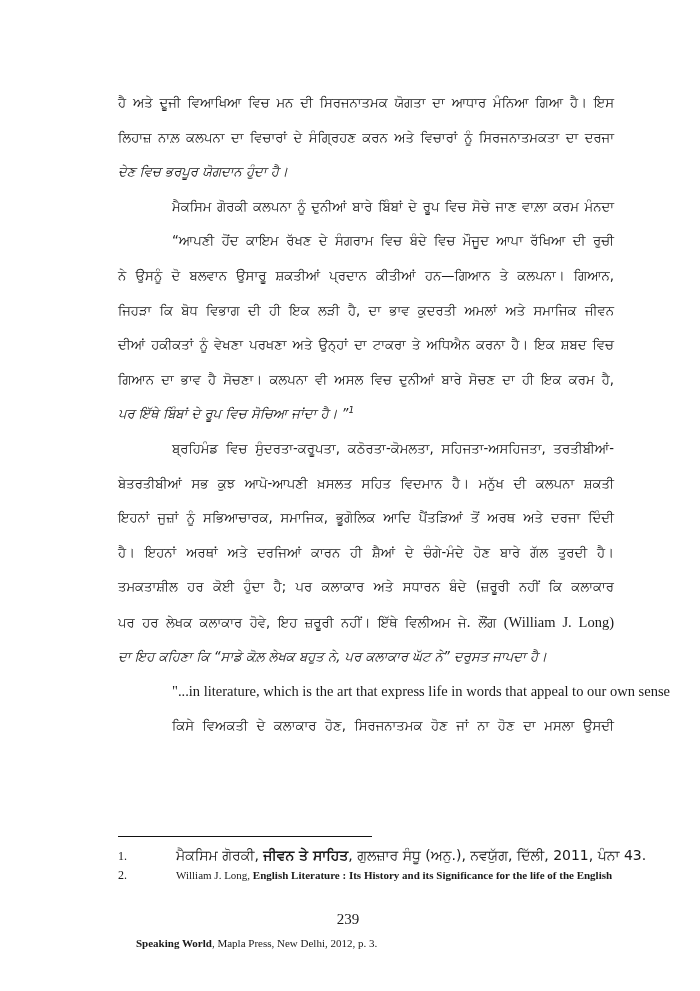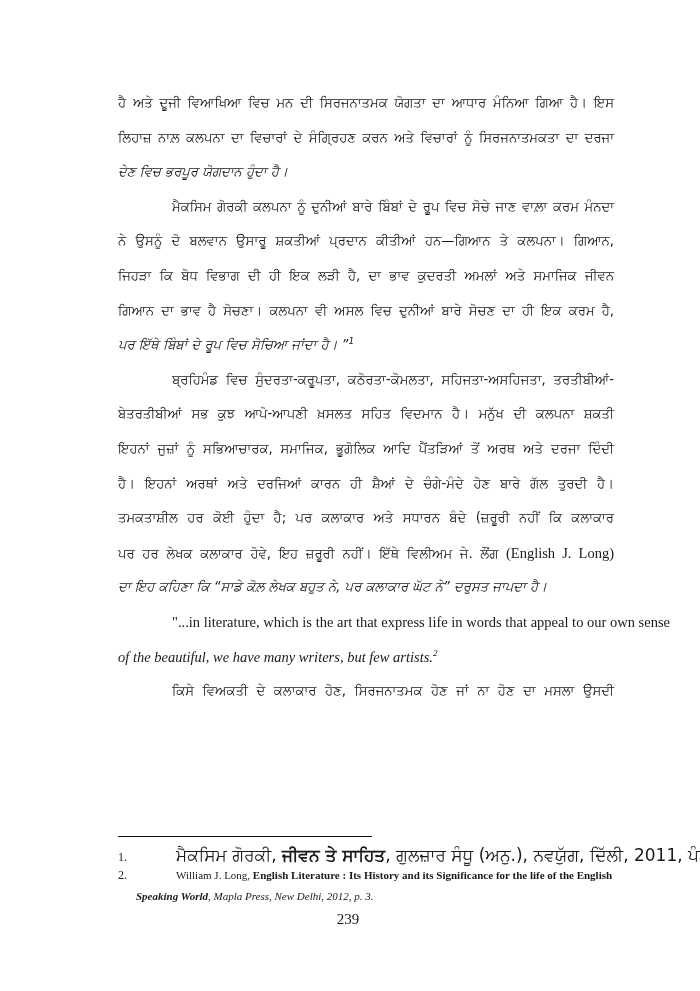--- a/index.html
+++ b/index.html
@@ -10,51 +10,52 @@
     font-family:"DejaVu Sans", sans-serif; font-size:13.2px; line-height:34.6px;
   }
   .line { display:block; white-space:nowrap; height:34.6px; text-align:justify; text-align-last:justify; }
   .line.last { text-align-last:left;font-style:italic; }
   .line.indent { padding-left:54px; }
   .eng { font-family:"Liberation Serif", serif; font-size:14.5px; }
   .sup { font-size:9px; vertical-align:super; line-height:0; }
   .rule { position:absolute; left:118px; top:836px; width:254px; height:0; border-top:1.4px solid #111; }
   .fn { position:absolute; left:118px; font-size:11.5px; line-height:18px; white-space:nowrap; }
   .fn .num { display:inline-block; width:58px; font-family:"Liberation Serif", serif; font-size:12px; }
-  .fn .pa { font-family:"DejaVu Sans", sans-serif; font-size:17px; }
+  .fn .pa { font-family:"DejaVu Sans", sans-serif; font-size:14px; }
   .fn .en { font-family:"Liberation Serif", serif; font-size:11px;text-align:center; }
   .fn b { font-weight:bold; }
   .fn1 { top:846px; }
   .fn2 { top:866px; width:496px; }
-  .fn2b { top:887px; left:136px;font-style:italic; }
+  .fn2b { top:934px; left:136px; }
   .pagenum { position:absolute; left:0; width:696px; top:911px; text-align:center;
     font-family:"Liberation Serif", serif; font-size:15px; }
 </style>
 </head>
 <body>
 
 <div class="page">
   <div class="body-text">
     <span class="line">ਹੈ ਅਤੇ ਦੂਜੀ ਵਿਆਖਿਆ ਵਿਚ ਮਨ ਦੀ ਸਿਰਜਨਾਤਮਕ ਯੋਗਤਾ ਦਾ ਆਧਾਰ ਮੰਨਿਆ ਗਿਆ ਹੈ। ਇਸ</span>
     <span class="line">ਲਿਹਾਜ਼ ਨਾਲ਼ ਕਲਪਨਾ ਦਾ ਵਿਚਾਰਾਂ ਦੇ ਸੰਗ੍ਰਿਹਣ ਕਰਨ ਅਤੇ ਵਿਚਾਰਾਂ ਨੂੰ ਸਿਰਜਨਾਤਮਕਤਾ ਦਾ ਦਰਜਾ</span>
     <span class="line last">ਦੇਣ ਵਿਚ ਭਰਪੂਰ ਯੋਗਦਾਨ ਹੁੰਦਾ ਹੈ।</span>
     <span class="line indent">ਮੈਕਸਿਮ ਗੋਰਕੀ ਕਲਪਨਾ ਨੂੰ ਦੁਨੀਆਂ ਬਾਰੇ ਬਿੰਬਾਂ ਦੇ ਰੂਪ ਵਿਚ ਸੋਚੇ ਜਾਣ ਵਾਲ਼ਾ ਕਰਮ ਮੰਨਦਾ</span>
+    <span class="line indent">“ਆਪਣੀ ਹੋਂਦ ਕਾਇਮ ਰੱਖਣ ਦੇ ਸੰਗਰਾਮ ਵਿਚ ਬੰਦੇ ਵਿਚ ਮੌਜੂਦ ਆਪਾ ਰੱਖਿਆ ਦੀ ਰੁਚੀ</span>
     <span class="line">ਨੇ ਉਸਨੂੰ ਦੋ ਬਲਵਾਨ ਉਸਾਰੂ ਸ਼ਕਤੀਆਂ ਪ੍ਰਦਾਨ ਕੀਤੀਆਂ ਹਨ—ਗਿਆਨ ਤੇ ਕਲਪਨਾ। ਗਿਆਨ,</span>
     <span class="line">ਜਿਹੜਾ ਕਿ ਬੋਧ ਵਿਭਾਗ ਦੀ ਹੀ ਇਕ ਲੜੀ ਹੈ, ਦਾ ਭਾਵ ਕੁਦਰਤੀ ਅਮਲਾਂ ਅਤੇ ਸਮਾਜਿਕ ਜੀਵਨ</span>
+    <span class="line">ਦੀਆਂ ਹਕੀਕਤਾਂ ਨੂੰ ਵੇਖਣਾ ਪਰਖਣਾ ਅਤੇ ਉਨ੍ਹਾਂ ਦਾ ਟਾਕਰਾ ਤੇ ਅਧਿਐਨ ਕਰਨਾ ਹੈ। ਇਕ ਸ਼ਬਦ ਵਿਚ</span>
     <span class="line">ਗਿਆਨ ਦਾ ਭਾਵ ਹੈ ਸੋਚਣਾ। ਕਲਪਨਾ ਵੀ ਅਸਲ ਵਿਚ ਦੁਨੀਆਂ ਬਾਰੇ ਸੋਚਣ ਦਾ ਹੀ ਇਕ ਕਰਮ ਹੈ,</span>
     <span class="line last"><span>ਪਰ ਇੱਥੇ ਬਿੰਬਾਂ ਦੇ ਰੂਪ ਵਿਚ ਸੋਚਿਆ ਜਾਂਦਾ ਹੈ। ”</span><span class="sup">1</span></span>
     <span class="line indent">ਬ੍ਰਹਿਮੰਡ ਵਿਚ ਸੁੰਦਰਤਾ-ਕਰੂਪਤਾ, ਕਠੋਰਤਾ-ਕੋਮਲਤਾ, ਸਹਿਜਤਾ-ਅਸਹਿਜਤਾ, ਤਰਤੀਬੀਆਂ-</span>
     <span class="line">ਬੇਤਰਤੀਬੀਆਂ ਸਭ ਕੁਝ ਆਪੋ-ਆਪਣੀ ਖ਼ਸਲਤ ਸਹਿਤ ਵਿਦਮਾਨ ਹੈ। ਮਨੁੱਖ ਦੀ ਕਲਪਨਾ ਸ਼ਕਤੀ</span>
     <span class="line">ਇਹਨਾਂ ਜੁਜ਼ਾਂ ਨੂੰ ਸਭਿਆਚਾਰਕ, ਸਮਾਜਿਕ, ਭੂਗੋਲਿਕ ਆਦਿ ਪੈਂਤੜਿਆਂ ਤੋਂ ਅਰਥ ਅਤੇ ਦਰਜਾ ਦਿੰਦੀ</span>
     <span class="line">ਹੈ। ਇਹਨਾਂ ਅਰਥਾਂ ਅਤੇ ਦਰਜਿਆਂ ਕਾਰਨ ਹੀ ਸ਼ੈਆਂ ਦੇ ਚੰਗੇ-ਮੰਦੇ ਹੋਣ ਬਾਰੇ ਗੱਲ ਤੁਰਦੀ ਹੈ।</span>
     <span class="line">ਤਮਕਤਾਸ਼ੀਲ ਹਰ ਕੋਈ ਹੁੰਦਾ ਹੈ; ਪਰ ਕਲਾਕਾਰ ਅਤੇ ਸਧਾਰਨ ਬੰਦੇ (ਜ਼ਰੂਰੀ ਨਹੀਂ ਕਿ ਕਲਾਕਾਰ</span>
-    <span class="line"><span>ਪਰ ਹਰ ਲੇਖਕ ਕਲਾਕਾਰ ਹੋਵੇ, ਇਹ ਜ਼ਰੂਰੀ ਨਹੀਂ। ਇੱਥੇ ਵਿਲੀਅਮ ਜੇ. ਲੌਂਗ</span> <span class="eng">(English J. Long)</span></span>
+    <span class="line"><span>ਪਰ ਹਰ ਲੇਖਕ ਕਲਾਕਾਰ ਹੋਵੇ, ਇਹ ਜ਼ਰੂਰੀ ਨਹੀਂ। ਇੱਥੇ ਵਿਲੀਅਮ ਜੇ. ਲੌਂਗ</span> <span class="eng">(William J. Long)</span></span>
     <span class="line last">ਦਾ ਇਹ ਕਹਿਣਾ ਕਿ “ਸਾਡੇ ਕੋਲ਼ ਲੇਖਕ ਬਹੁਤ ਨੇ, ਪਰ ਕਲਾਕਾਰ ਘੱਟ ਨੇ” ਦਰੁਸਤ ਜਾਪਦਾ ਹੈ।</span>
     <span class="line indent eng">"...in literature, which is the art that express life in words that appeal to our own sense</span>
-    <span class="line last eng"><span>of the beautiful, we have many writers, but few artists.</span><span class="sup">2</span></span>
     <span class="line indent">ਕਿਸੇ ਵਿਅਕਤੀ ਦੇ ਕਲਾਕਾਰ ਹੋਣ, ਸਿਰਜਨਾਤਮਕ ਹੋਣ ਜਾਂ ਨਾ ਹੋਣ ਦਾ ਮਸਲਾ ਉਸਦੀ</span>
   </div>
 
   <div class="rule"></div>
 
   <div class="fn fn1">
     <span class="num">1.</span><span class="pa">ਮੈਕਸਿਮ ਗੋਰਕੀ, </span><b class="pa">ਜੀਵਨ ਤੇ ਸਾਹਿਤ</b><span class="pa">, ਗੁਲਜ਼ਾਰ ਸੰਧੂ (ਅਨੁ.), ਨਵਯੁੱਗ, ਦਿੱਲੀ, 2011, ਪੰਨਾ 43.</span>
   </div>
 
   <div class="fn fn2">

